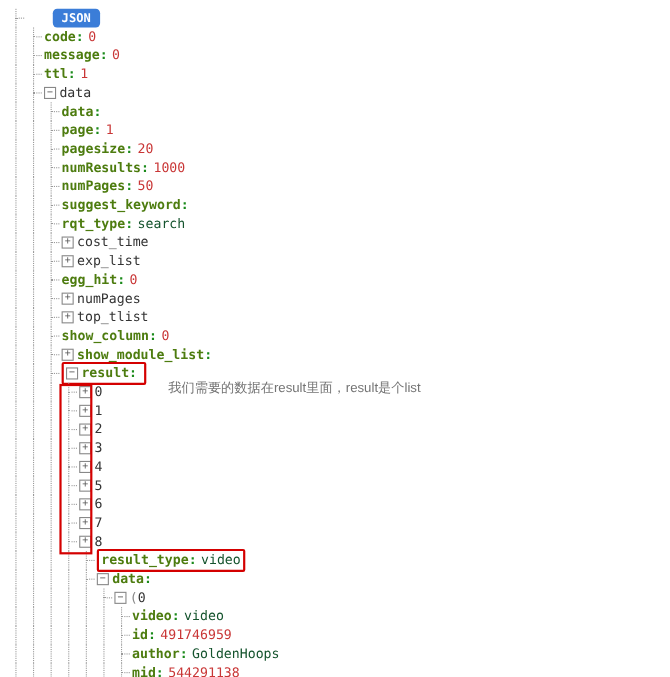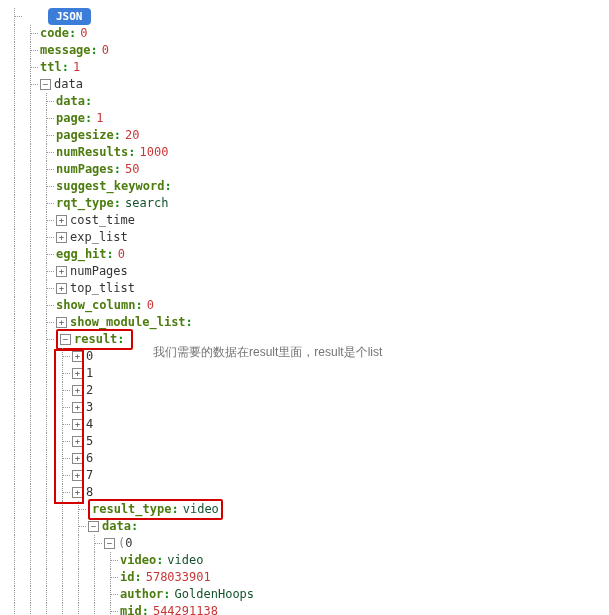--- a/index.html
+++ b/index.html
@@ -448,21 +448,21 @@
         <span class="guide"></span>
         <span class="guide"></span>
         <span class="guide"></span>
         <span class="guide"></span>
         <span class="guide"></span>
         <span class="guide"></span>
         <span class="guide tee"></span>
       </span>
     <span class="key">id</span>
       <span class="colon"> :</span>
-    <span class="val-num">578033901</span>
+    <span class="val-num">491746959</span>
   </div>
   <div class="row">
     <span class="guides">
         <span class="guide"></span>
         <span class="guide"></span>
         <span class="guide"></span>
         <span class="guide"></span>
         <span class="guide"></span>
         <span class="guide"></span>
         <span class="guide tee"></span>

